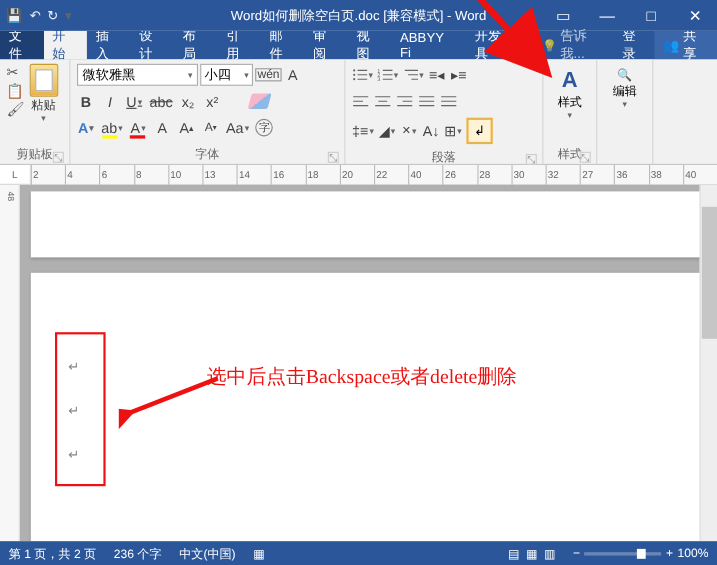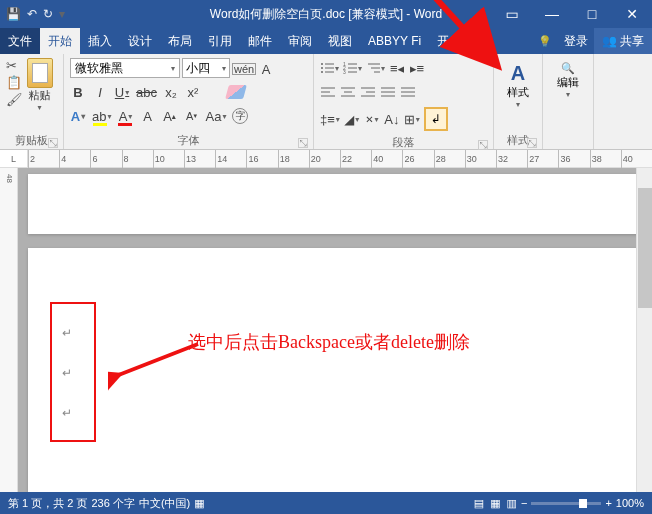--- a/index.html
+++ b/index.html
@@ -21,21 +21,21 @@
 .ribbon{height:96px;background:#f1f1f1;border-bottom:1px solid #c6c6c6;display:flex;position:relative}
 .group{border-right:1px solid #d4d4d4;display:flex;flex-direction:column;padding:2px 4px 0}
 .group-body{flex:1;display:flex}
 .group-label{font-size:11px;color:#666;text-align:center;padding:1px 0;position:relative}
 .group-label .launcher{position:absolute;right:1px;bottom:1px;font-size:9px;color:#888;border:1px solid #ccc;width:10px;height:10px;line-height:8px}
 .clip-row{display:flex;flex-direction:column;gap:2px;padding:2px;font-size:13px;color:#555}
 .paste-btn{display:flex;flex-direction:column;align-items:center;font-size:11px;color:#333;padding:2px}
 .paste-icon{width:26px;height:30px;background:linear-gradient(#f7e39a,#e8b34d);border:1px solid #c49a3a;border-radius:2px;position:relative}
 .paste-icon::after{content:"";position:absolute;top:4px;left:4px;width:14px;height:18px;background:#fff;border:1px solid #aaa}
 .font-group{width:250px}
-.font-top{display:flex;gap:2px;align-items:flex-end;padding:2px}
+.font-top{display:flex;gap:2px;align-items:center;padding:2px}
 .font-name{width:110px;height:20px;border:1px solid #ababab;background:#fff;font-size:12px;padding:0 4px;display:flex;align-items:center;justify-content:space-between}
 .font-size{width:48px;height:20px;border:1px solid #ababab;background:#fff;font-size:12px;padding:0 3px;display:flex;align-items:center;justify-content:space-between}
 .dd{font-size:8px;color:#666}
 .font-row{display:flex;gap:6px;align-items:center;padding:3px 2px}
 .ibtn{min-width:16px;height:18px;display:flex;align-items:center;justify-content:center;font-size:13px;color:#444;position:relative}
 .ibtn .dd{margin-left:1px}
 .wen{font-size:11px;border:1px solid #999;padding:0 1px;line-height:10px}
 .color-bar{width:14px;height:3px;position:absolute;bottom:-1px;left:1px}
 .para-group{width:180px}
 .para-row{display:flex;gap:4px;align-items:center;padding:3px 2px}
@@ -52,21 +52,21 @@
 .doc-area{position:absolute;top:168px;left:0;right:0;bottom:22px;background:#b0b0b0;overflow:hidden}
 .vruler{position:absolute;left:0;top:0;width:18px;bottom:0;background:#f7f7f7;border-right:1px solid #ddd;font-size:8px;color:#666;writing-mode:vertical-rl}
 .vruler .vt{display:block;padding:6px 3px}
 .page-gap{position:absolute;left:28px;top:6px;right:10px;height:60px;background:#fff;box-shadow:0 1px 3px rgba(0,0,0,.2)}
 .page{position:absolute;left:28px;top:80px;right:10px;height:260px;background:#fff;box-shadow:0 1px 3px rgba(0,0,0,.2)}
 .red-box{position:absolute;left:22px;top:54px;width:46px;height:140px;border:2px solid #e11}
 .para-mark{position:absolute;left:34px;font-size:12px;color:#888}
 .red-text{position:absolute;left:160px;top:82px;color:#e11;font-size:18px;font-family:Liberation Serif, serif}
 .arrow-svg{position:absolute;left:80px;top:88px;pointer-events:none}
 .big-arrow{position:absolute;right:110px;top:-70px;pointer-events:none}
-.statusbar{position:absolute;left:0;right:0;bottom:0;height:22px;background:#2b579a;color:#fff;font-size:11px;display:flex;align-items:center;padding:0 8px;gap:4px}
+.statusbar{position:absolute;left:0;right:0;bottom:0;height:22px;background:#2b579a;color:#fff;font-size:11px;display:flex;align-items:center;padding:0 8px;gap:16px}
 .statusbar .sp{flex:1}
 .view-btns{display:flex;gap:6px;align-items:center}
 .zoom{display:flex;align-items:center;gap:4px}
 .zoom-track{width:70px;height:3px;background:#6a86b5;position:relative}
 .zoom-thumb{position:absolute;left:48px;top:-3px;width:8px;height:9px;background:#fff}
 .scrollbar-v{position:absolute;right:0;top:168px;bottom:22px;width:16px;background:#eee;border-left:1px solid #ddd}
 .scroll-thumb{position:absolute;top:20px;width:14px;left:1px;height:120px;background:#c6c6c6}
 .eraser{width:18px;height:14px;background:linear-gradient(135deg,#f7b6c8 50%,#8fb8e8 50%);border-radius:2px;transform:skewX(-15deg)}
 svg.lines line{stroke:#666;stroke-width:1}
 </style>
@@ -97,20 +97,21 @@
   <div class="tab">布局</div>
   <div class="tab">引用</div>
   <div class="tab">邮件</div>
   <div class="tab">审阅</div>
   <div class="tab">视图</div>
   <div class="tab">ABBYY Fi</div>
   <div class="tab">开发工具</div>
   <div class="tabs-right">
     <div class="tell">
         <span class="bulb">💡</span>
+        <span>告诉我...</span>
       </div>
     <div class="login">登录</div>
     <div class="share">
         <span>👥</span>
         <span>共享</span>
       </div>
   </div>
 </div>
 
 <div class="ribbon">

